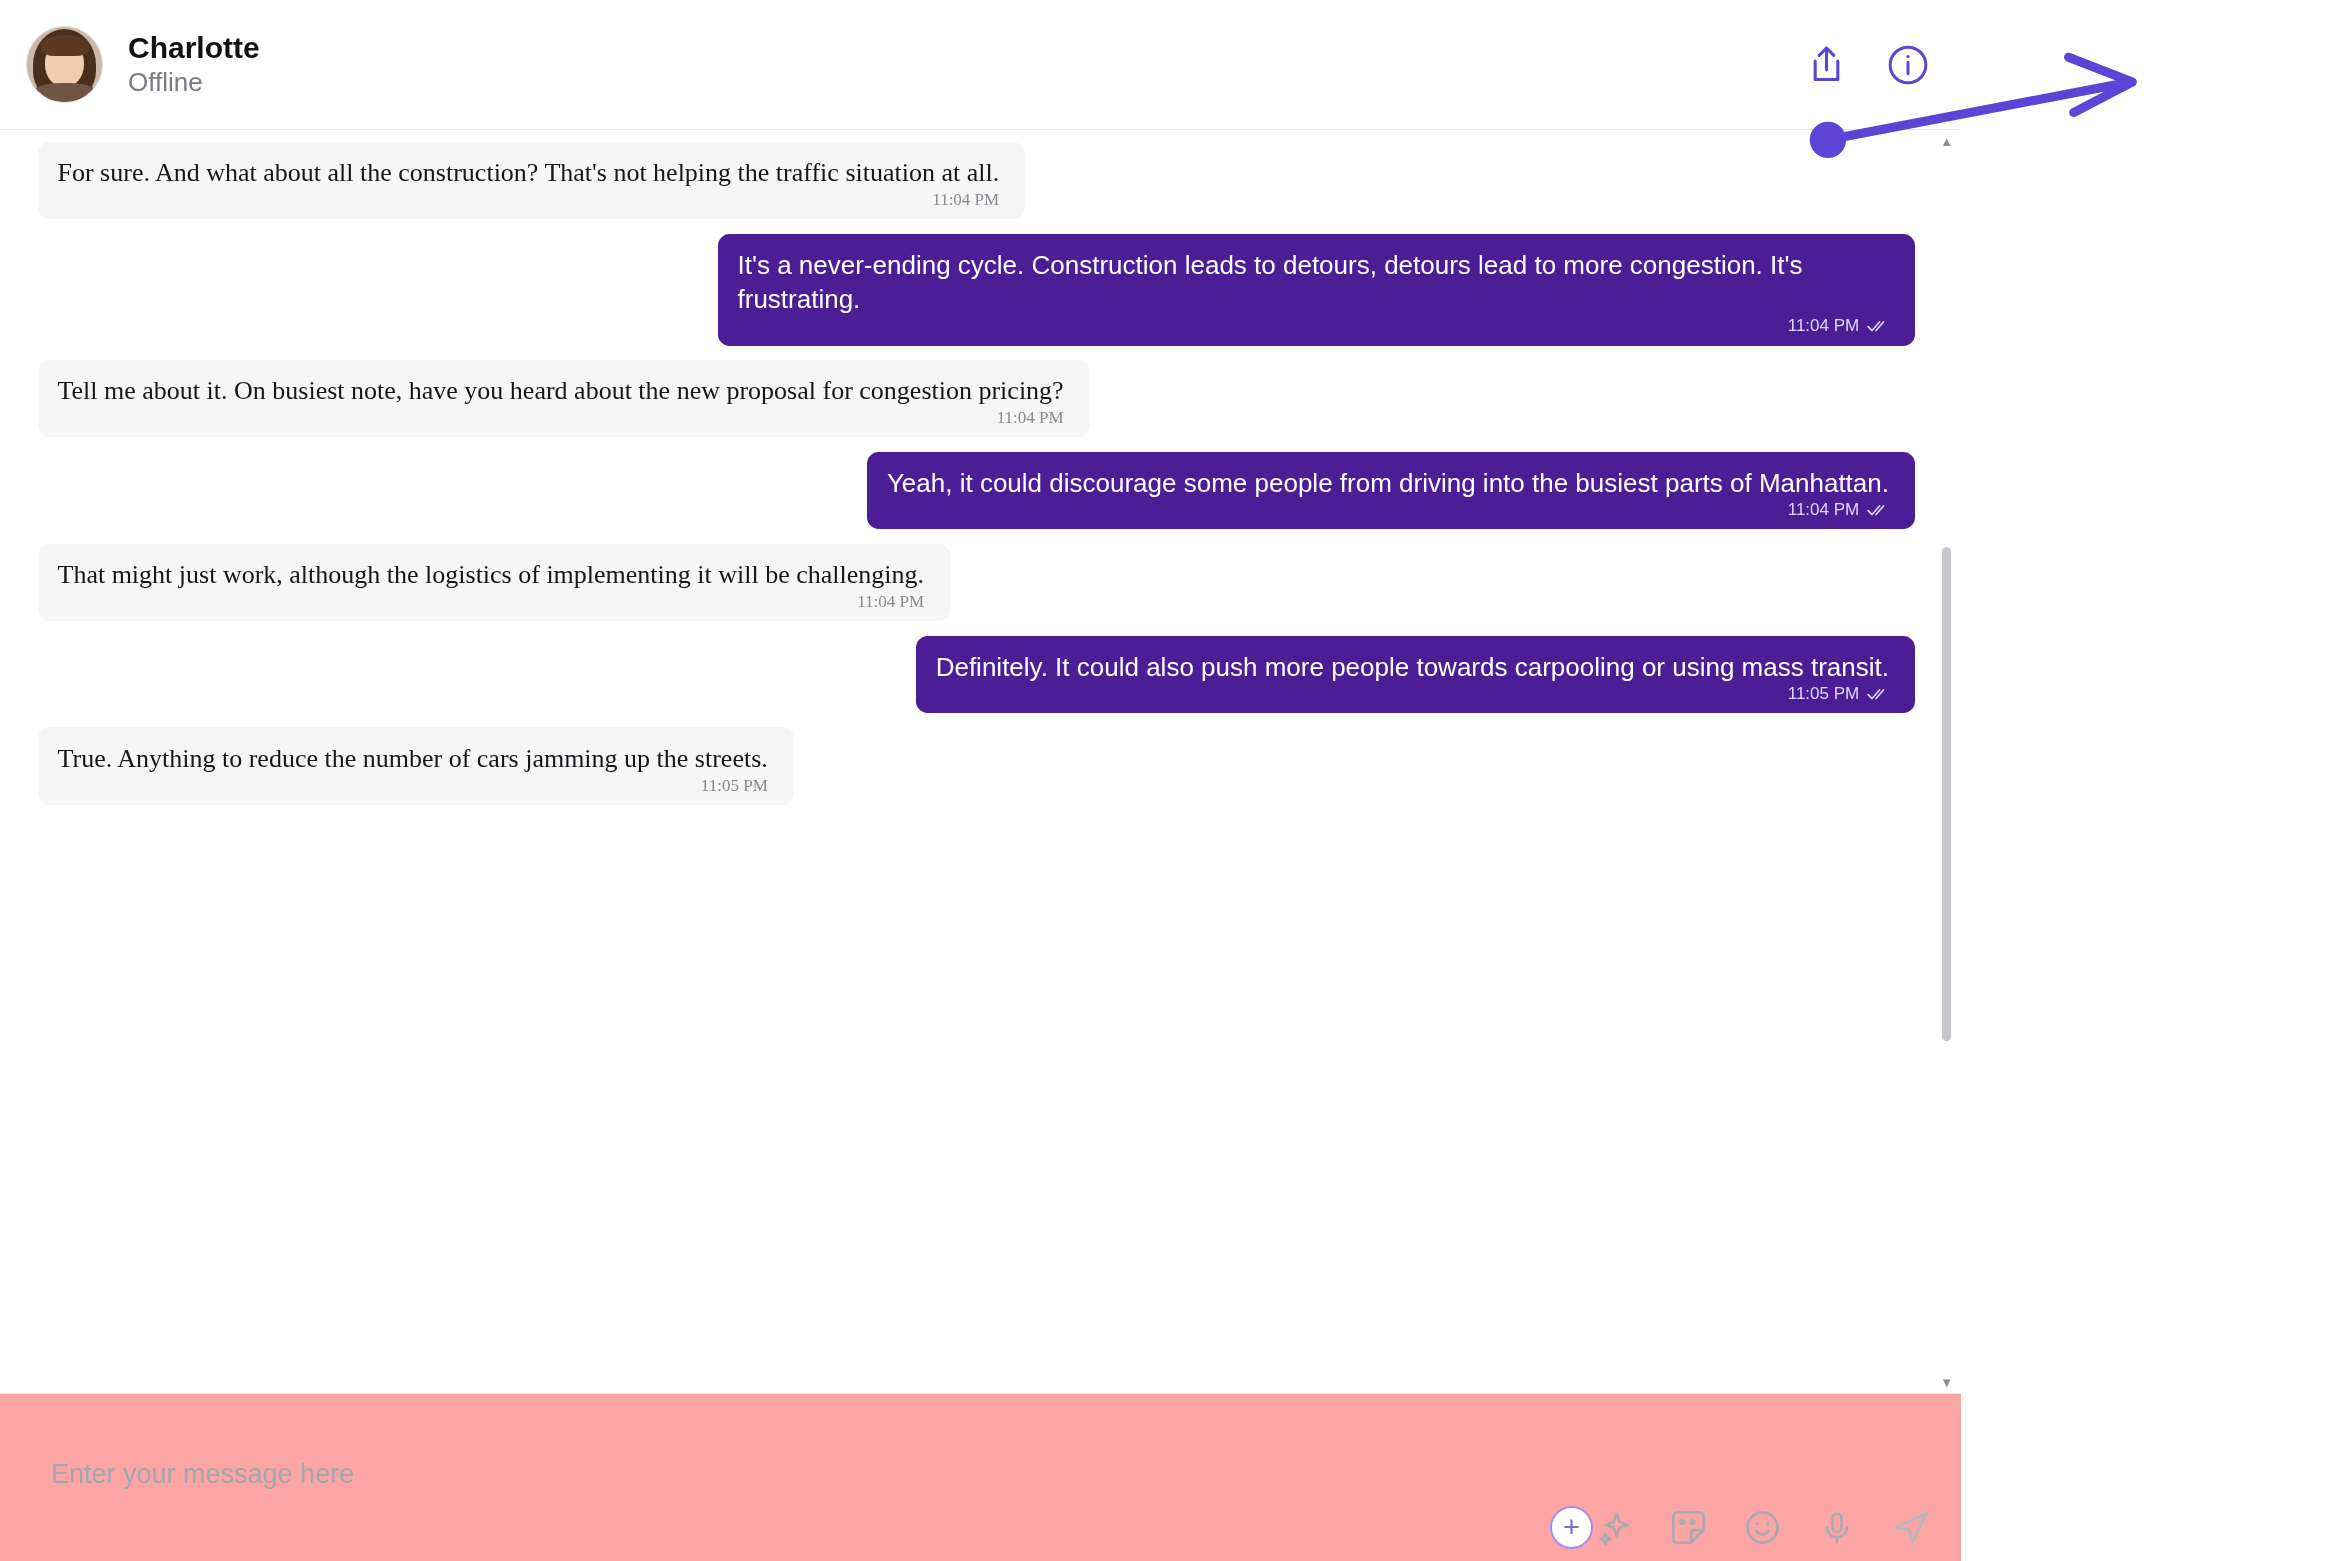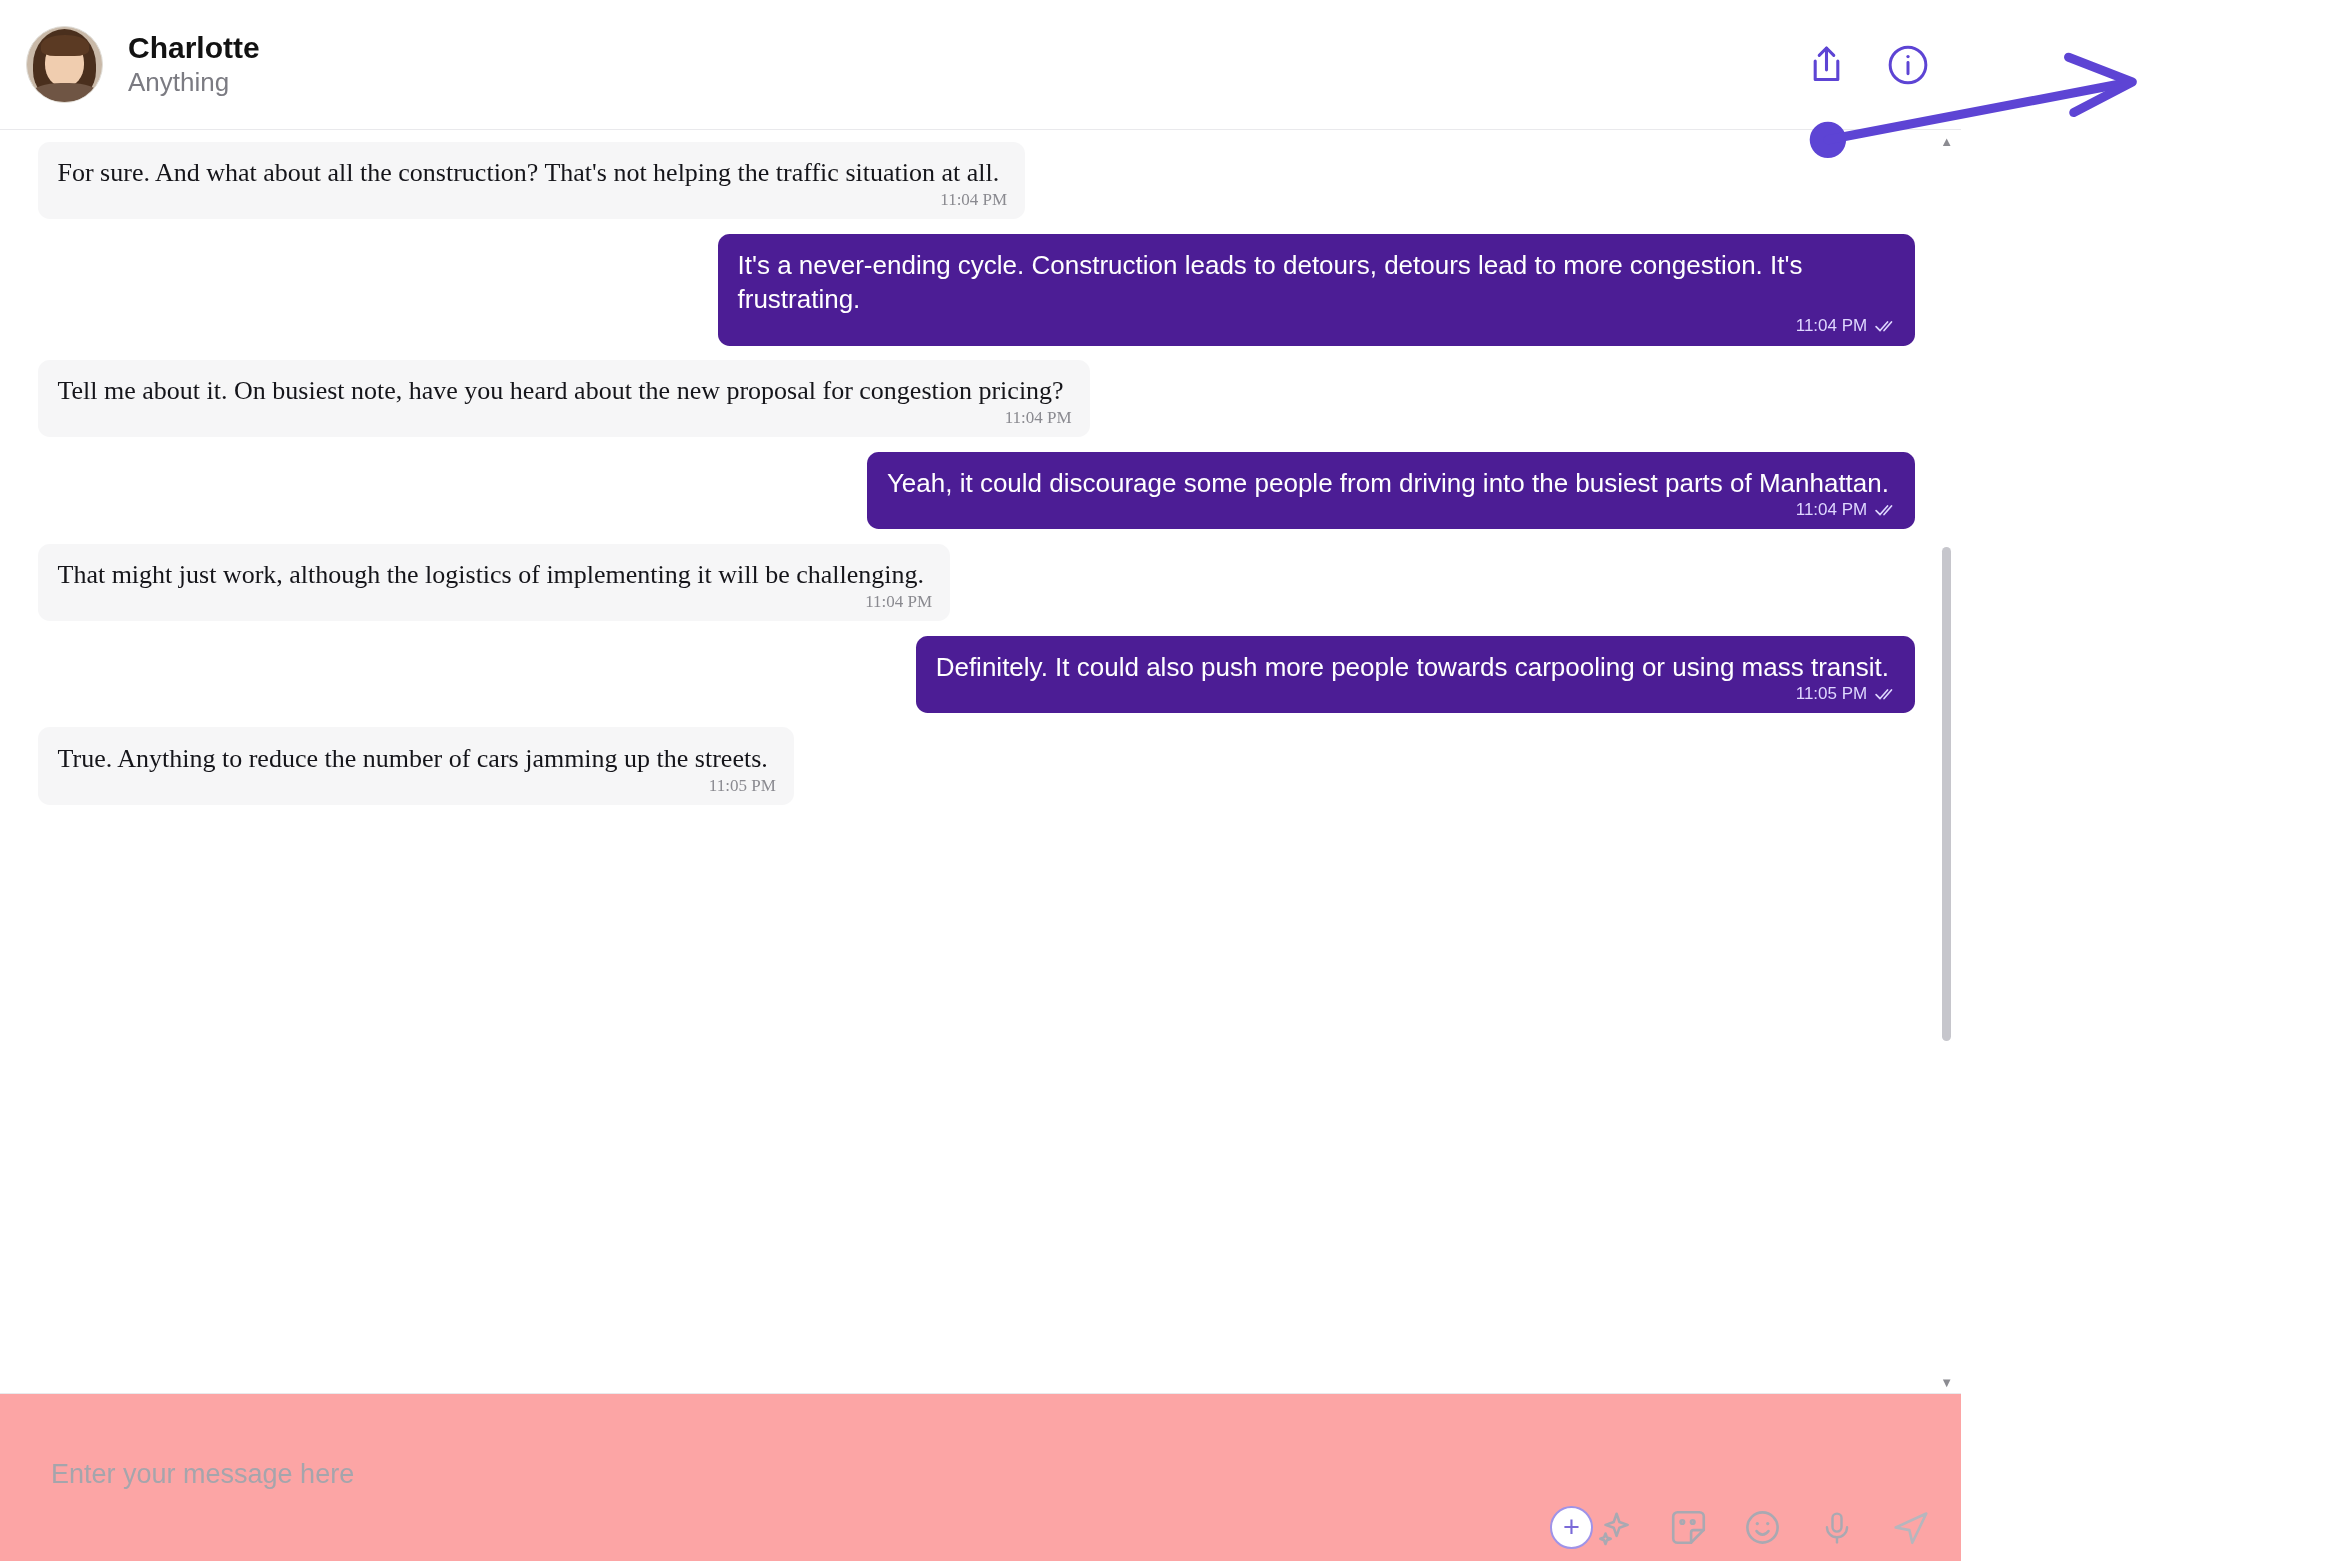--- a/index.html
+++ b/index.html
@@ -125,21 +125,21 @@
     background: #f6f6f7;
     color: #15151a;
   }
   .bubble.out {
     background: #4c1d95;
     color: #ffffff;
   }
   .bubble .text { display: block; padding-right: 6.5px; }
   .meta {
     position: absolute;
-    right: 18px;
+    right: 26px;
     bottom: 7.8px;
     display: flex;
     align-items: center;
     gap: 7.8px;
     font-size: 17px;
   }
   .bubble.in .meta { color: #8a8a90; }
   .bubble.out .meta { color: #dfd8ff; }
   .ticks { display: inline-flex; }
 
@@ -242,21 +242,21 @@
   <div class="header">
     <div class="avatar">
       <div class="hair-back"></div>
       <div class="face"></div>
       <div class="fringe"></div>
       <div class="body"></div>
     </div>
 
     <div class="header-names">
       <div class="contact-name">Charlotte</div>
-      <div class="contact-status">Anything</div>
+      <div class="contact-status">Offline</div>
     </div>
 
     <div class="header-actions">
       <div class="icon-btn">
         <svg width="39" height="42" viewBox="0 0 24 26" fill="none" stroke="#5d44d4" stroke-width="1.9" stroke-linecap="round" stroke-linejoin="round">
           <path d="M5 10.5 L5 22 L19 22 L19 10.5"></path>
           <path d="M12 16 L12 2.5"></path>
           <path d="M7.5 7 L12 2.5 L16.5 7"></path>
         </svg>
       </div>

